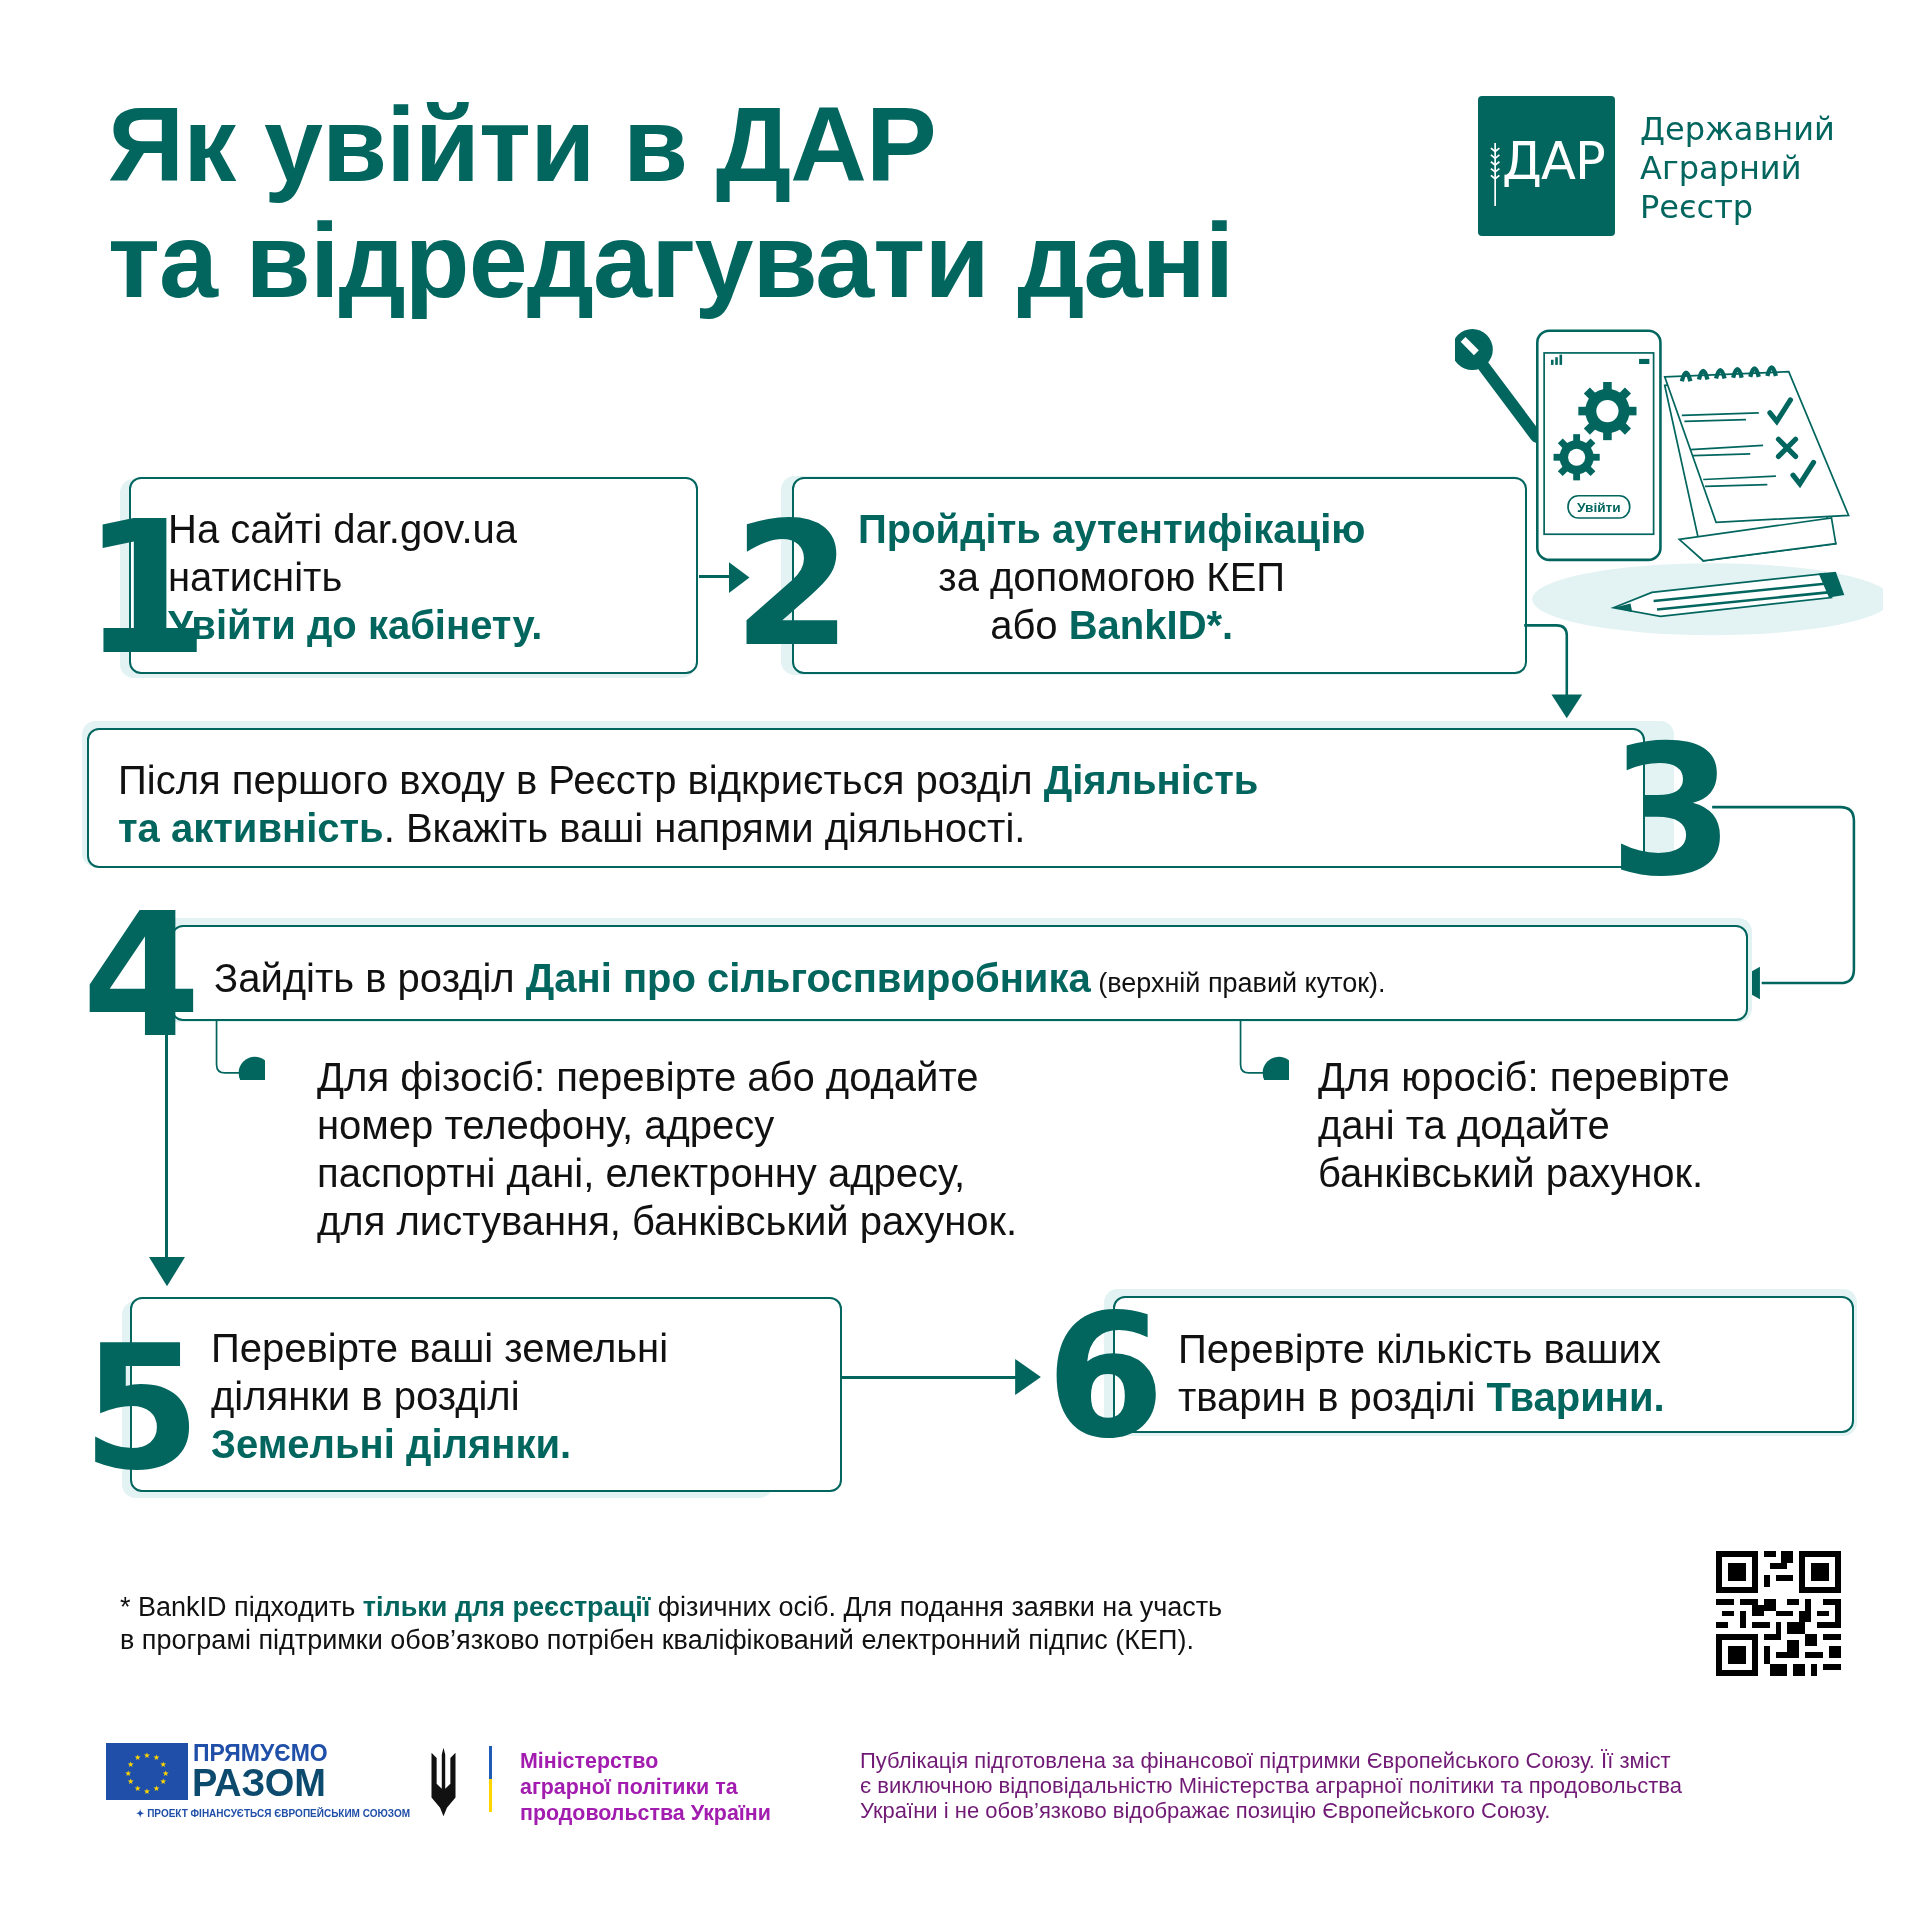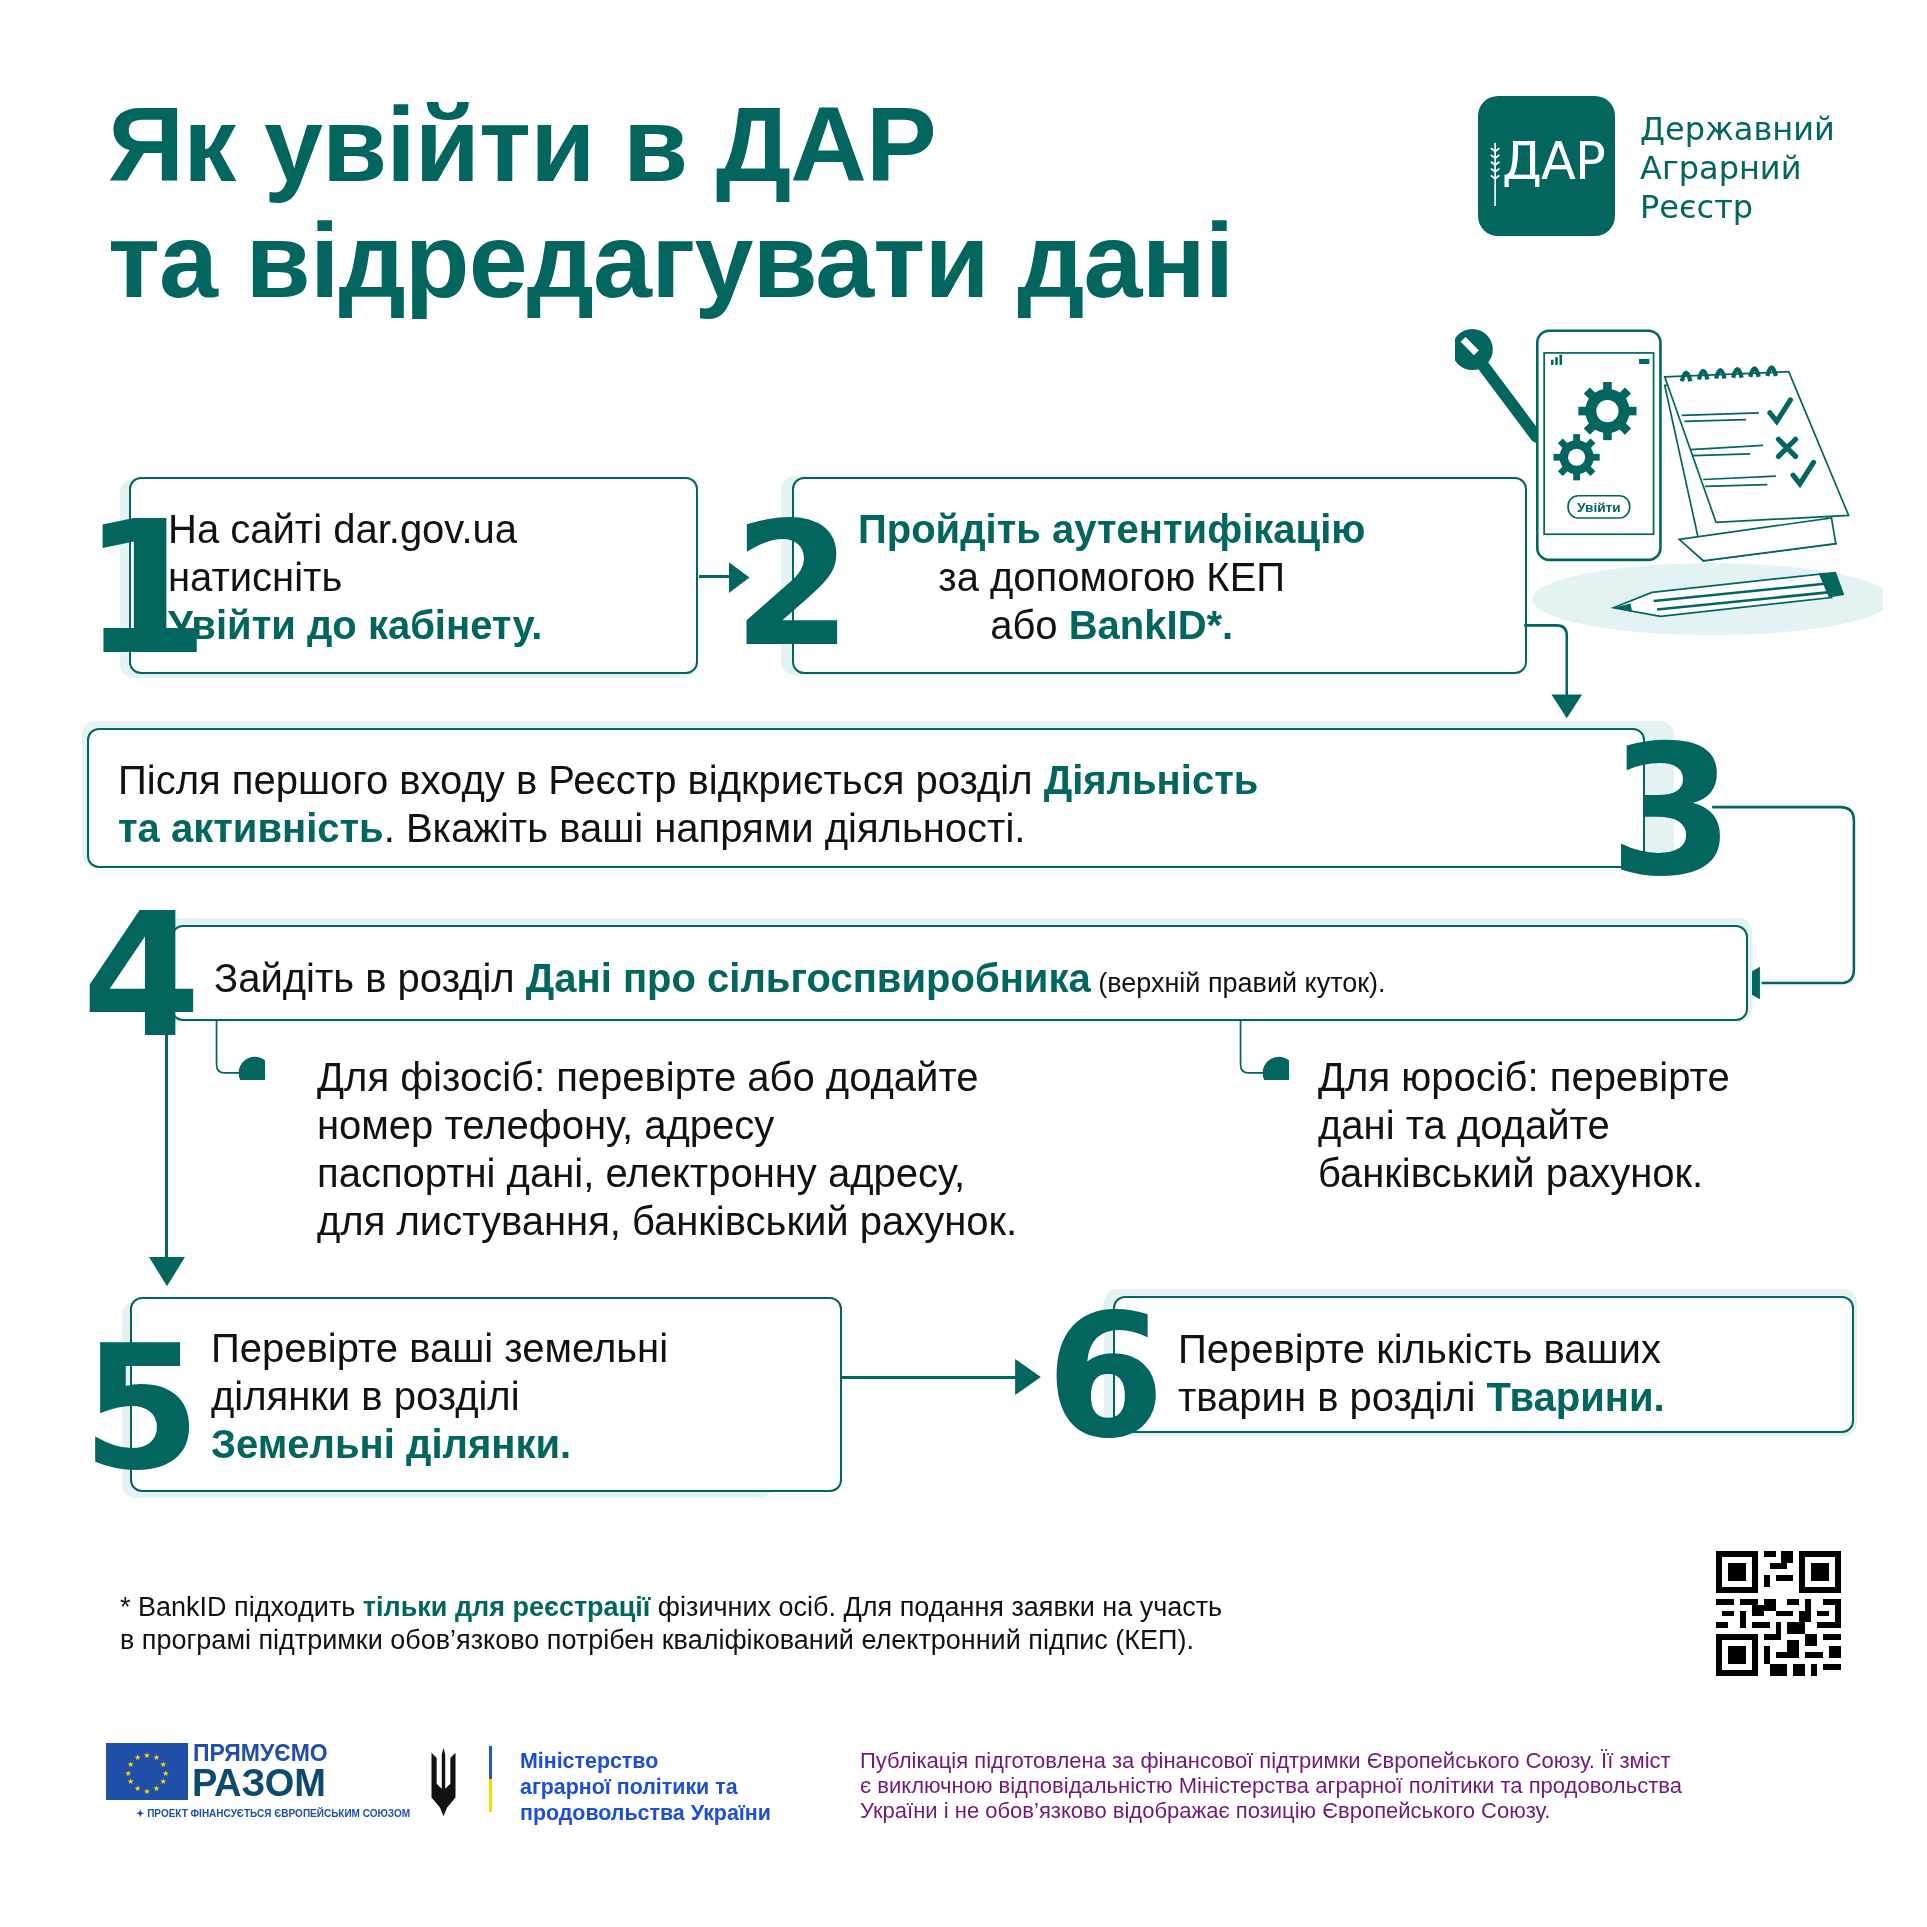--- a/index.html
+++ b/index.html
@@ -6,36 +6,36 @@
   html, body { width: 1927px; height: 1927px; background: #ffffff; overflow: hidden; }
   body { position: relative; font-family: "Liberation Sans", sans-serif; color: #111; }
   .abs { position: absolute; }
   .teal { color: #02665f; }
   .b { font-weight: bold; }
 
   
   .title { left: 108px; top: 86px; font-size: 106px; line-height: 116px; font-weight: bold; color: #02665f; letter-spacing: -0.9px; }
 
   
-  .logo-tile { left: 1478px; top: 96px; width: 137px; height: 140px; background: #02665f; border-radius: 20px; }
+  .logo-tile { left: 1478px; top: 96px; width: 137px; height: 140px; background: #02665f; border-radius: 4px; }
   .logo-tile .lt { position: absolute; left: 24px; top: 36px; font-size: 51px; color: #fff; font-family: "DejaVu Sans", sans-serif; letter-spacing: -0.9px; }
   .logo-tile .wheat { position: absolute; left: 12px; top: 47px; width: 10.3px; height: 63px; }
   .logo-text { left: 1640px; top: 110px; font-size: 32px; line-height: 39px; color: #02665f; font-family: "DejaVu Sans", sans-serif; }
 
   
   .box { position: absolute; border: 2.6px solid #02665f; border-radius: 12px; background: #fff; }
   .shadow { position: absolute; background: #e3f2f2; border-radius: 13.7px; }
   .num { position: absolute; font-weight: bold; color: #02665f; font-family: "DejaVu Sans", sans-serif; line-height: 1; }
   .txt { position: absolute; font-size: 40px; line-height: 48px; color: #111; }
   .line { position: absolute; background: #02665f; }
 
   
   .foot-note { left: 120px; top: 1591px; font-size: 27px; line-height: 33px; color: #111; }
   .disclaimer { left: 860px; top: 1748px; font-size: 22px; line-height: 25px; color: #701a75; }
-  .ministry { left: 520px; top: 1748px; font-size: 21.4px; line-height: 26px; color: #1d4ed8; font-weight: bold; }
+  .ministry { left: 520px; top: 1748px; font-size: 21.4px; line-height: 26px; color: #a21caf; font-weight: bold; }
 </style>
 </head>
 <body>
 
 <div class="abs title">
   <div>Як увійти в ДАР</div>
   <div>та відредагувати дані</div>
 </div>
 
 <div class="abs logo-tile">

